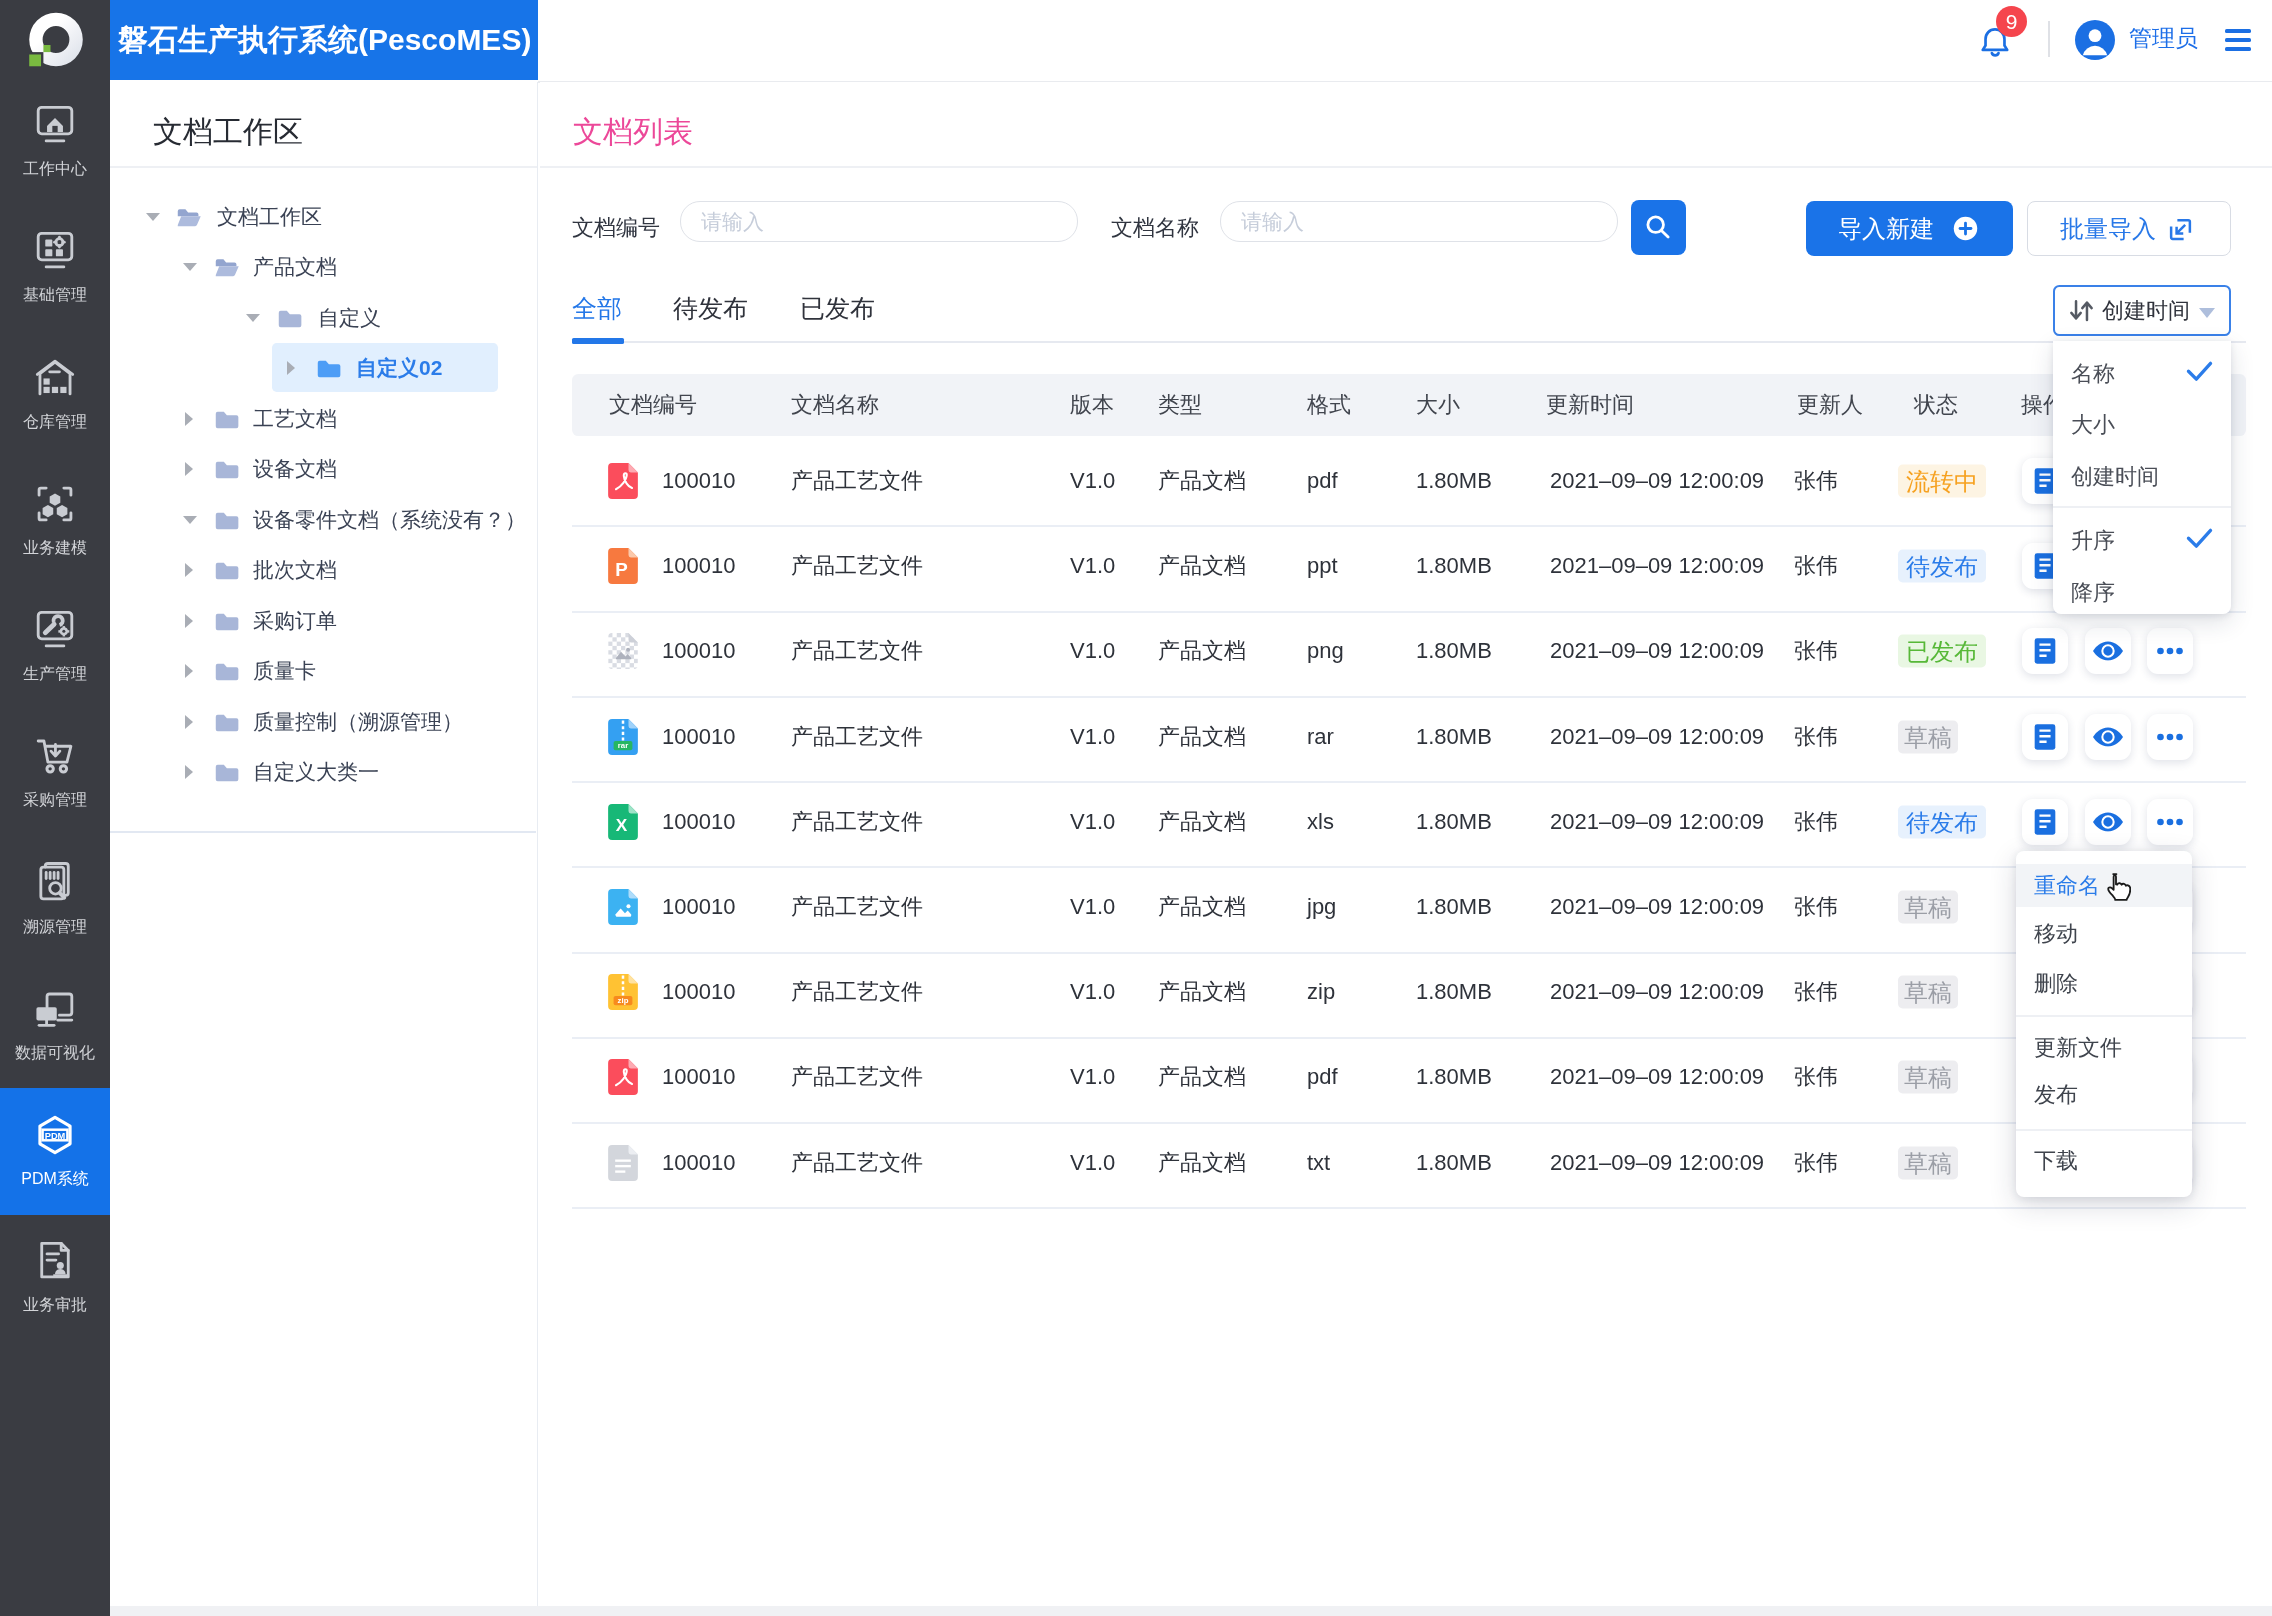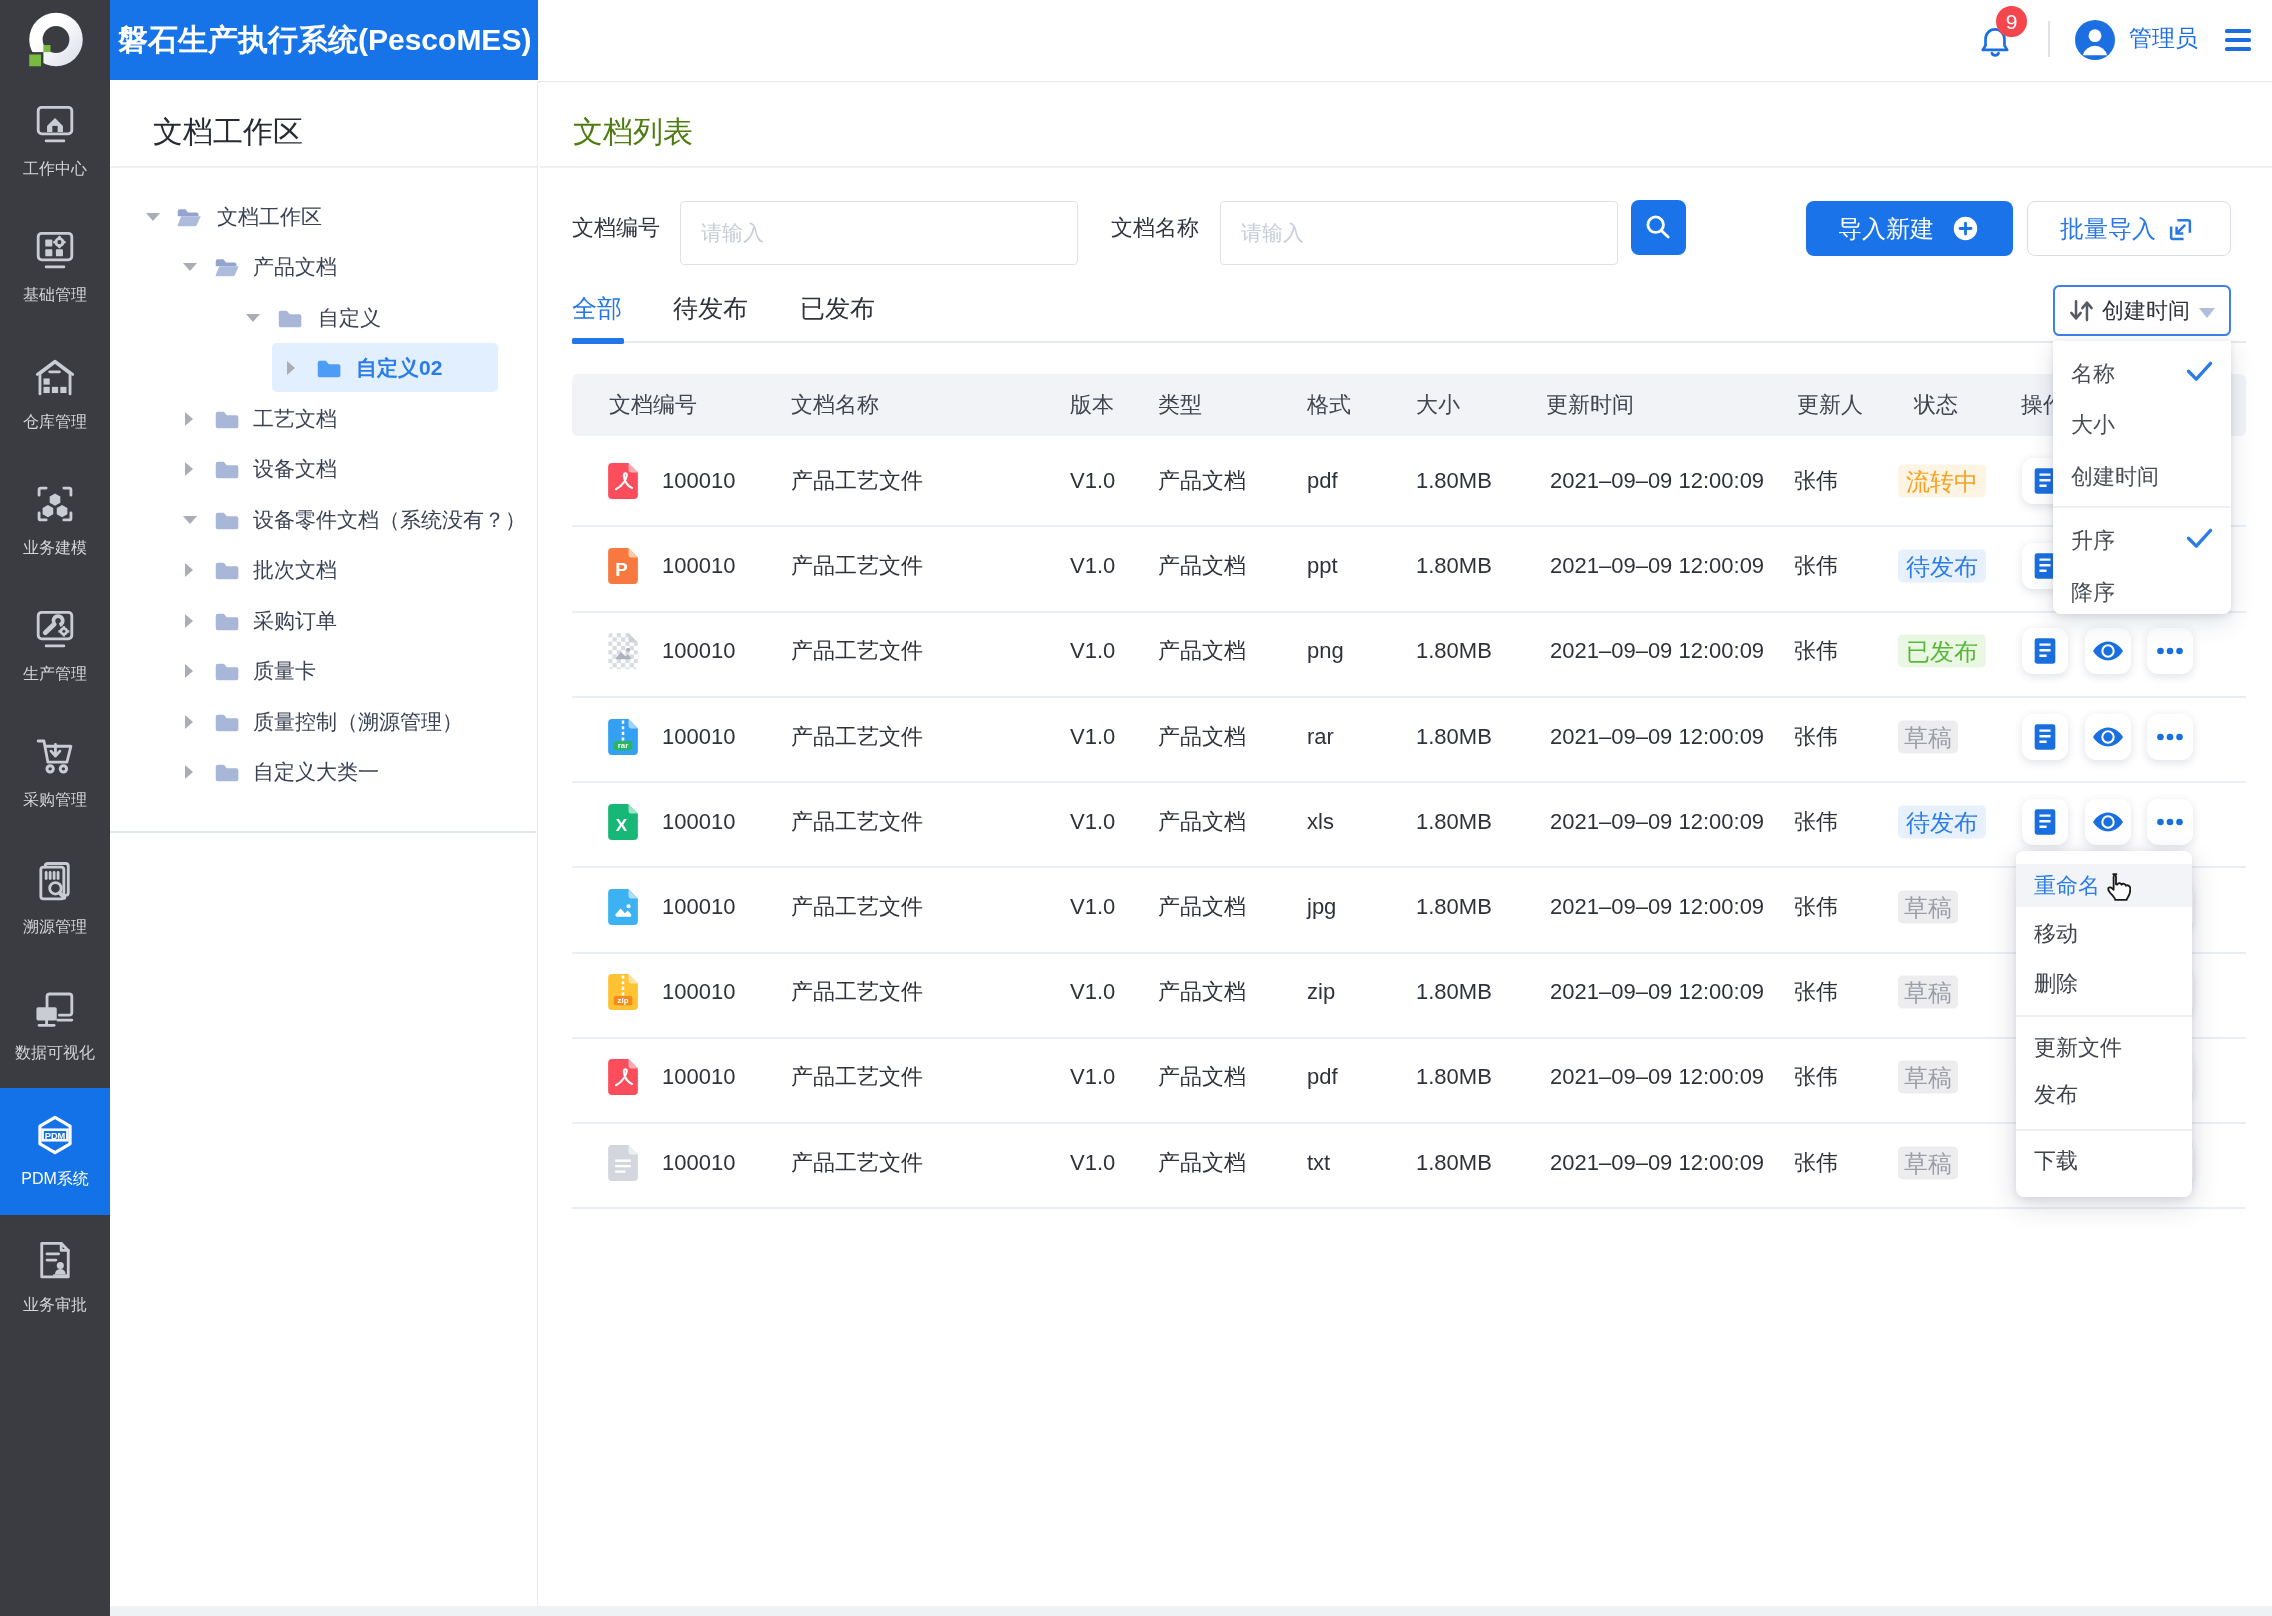--- a/index.html
+++ b/index.html
@@ -33,24 +33,24 @@
 #treediv { position:absolute; left:0; top:749px; width:426px; height:1.6px; background:#e2e8f2; }
 #recycle { position:absolute; left:35px; top:776px; width:369px; height:63px; background:#f3f5f9; border-radius:6.3px; }
 #recycle svg { position:absolute; left:137px; top:20px; }
 #recycle .rt { position:absolute; left:172px; top:50%; transform:translateY(-50%); font-size:22px; color:#3a4254; }
 
 
 .hicon { position:absolute; }
 
 
 #main { position:absolute; left:540px; top:82px; width:1733px; height:1524px; background:#fff; }
-#main .ph { position:absolute; left:33px; top:30px; font-size:30px; font-weight:500; color:#4d7c0f; }
+#main .ph { position:absolute; left:33px; top:30px; font-size:30px; font-weight:500; color:#ec4899; }
 #main .phline { position:absolute; left:0; top:84px; width:100%; height:1.6px; background:#eef0f4; }
 .flabel { position:absolute; top:131px; font-size:22px; color:#303540; }
-.finput { position:absolute; top:119px; width:398px; height:64px; border:1.6px solid #dfe2e8; border-radius:4px; background:#fff; }
+.finput { position:absolute; top:119px; width:398px; height:41px; border:1.6px solid #dfe2e8; border-radius:20px; background:#fff; }
 .finput .plh { position:absolute; left:20px; top:50%; transform:translateY(-50%); font-size:21px; color:#c6cdda; }
 #searchbtn { position:absolute; left:1091px; top:118px; width:55px; height:55px; background:#1a73e8; border-radius:8px; }
 #newbtn { position:absolute; left:1266px; top:119px; width:207px; height:55px; background:#1a73e8; border-radius:8px; color:#fff; font-size:24px; }
 #newbtn span { position:absolute; left:32px; top:50%; transform:translateY(-50%); }
 #impbtn { position:absolute; left:1487px; top:119px; width:204px; height:55px; background:#fff; border:1.6px solid #d8dce4; border-radius:8px; color:#2878e8; font-size:24px; }
 #impbtn span { position:absolute; left:32px; top:50%; transform:translateY(-50%); }
 .tab { position:absolute; top:210px; font-size:25px; color:#30333c; }
 #tabline { position:absolute; left:32px; top:259px; width:1674px; height:1.6px; background:#e6e9f0; }
 #tabunder { position:absolute; left:32px; top:256px; width:52px; height:5.5px; background:#2377e8; border-radius:1.6px; }
 

